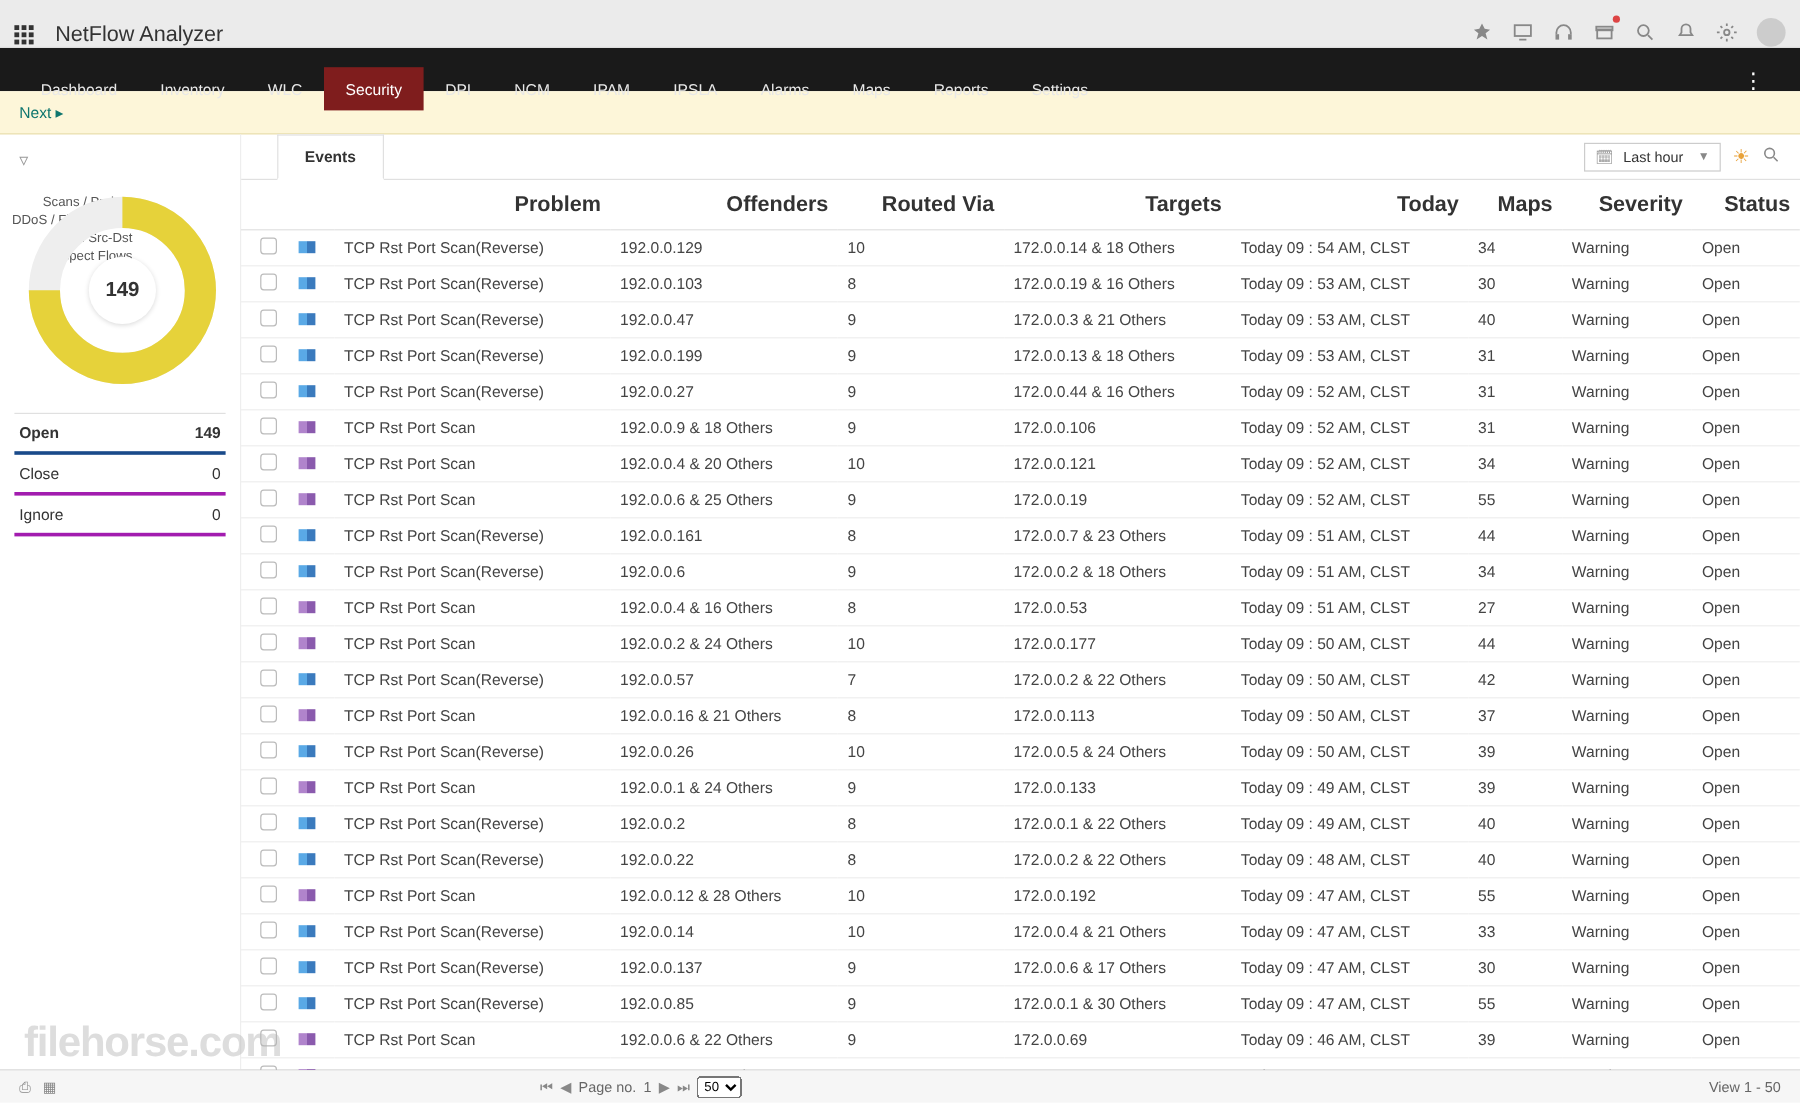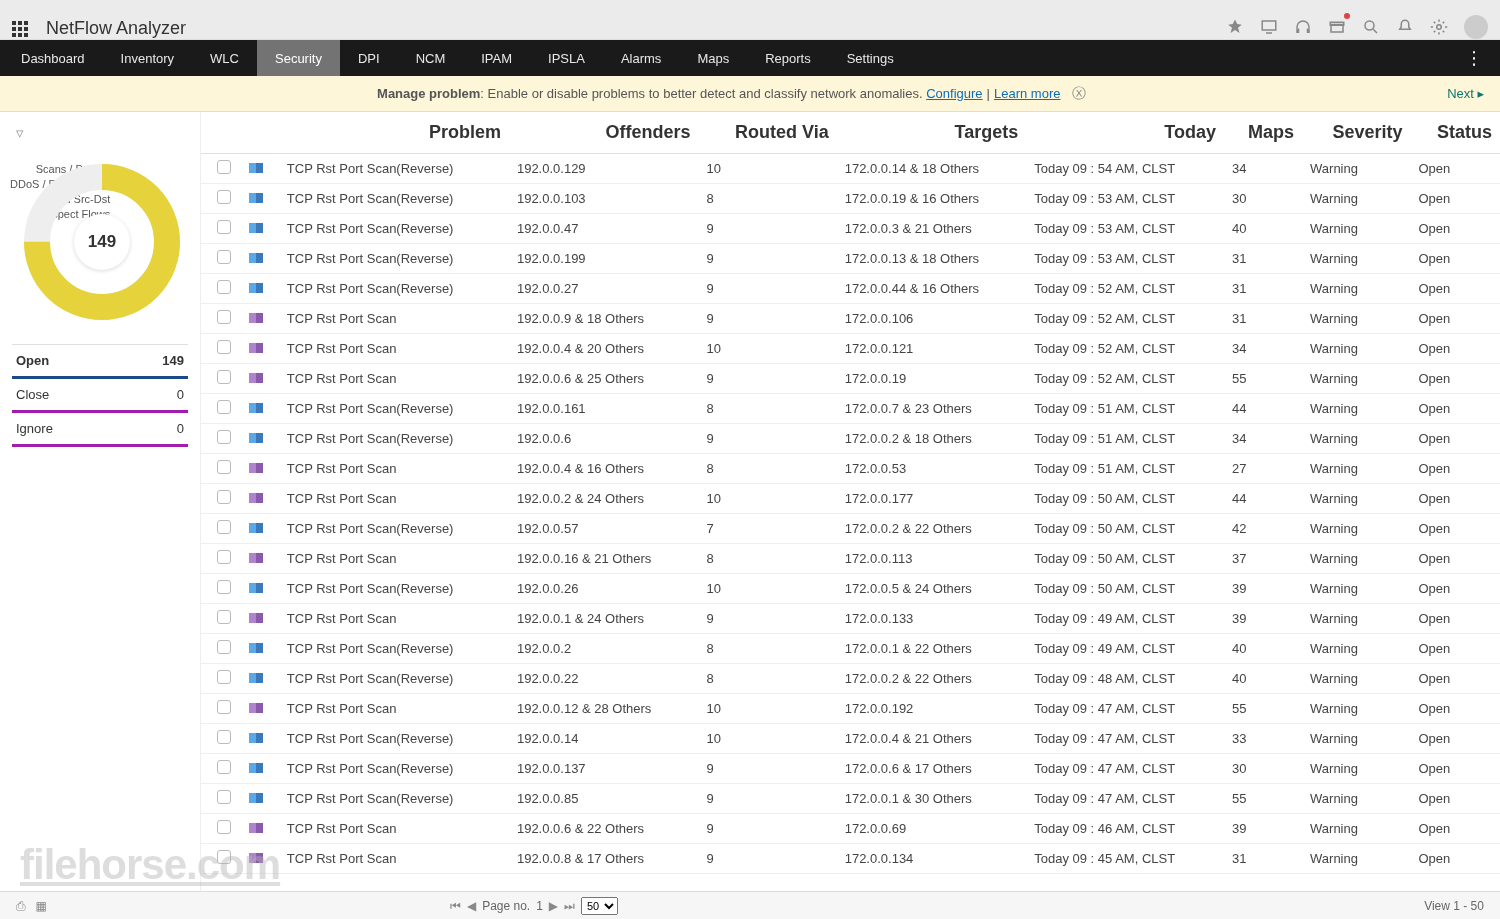--- a/index.html
+++ b/index.html
@@ -4,23 +4,23 @@
 <style>
 * { margin: 0; padding: 0; box-sizing: border-box; }
 body { font-family: -apple-system, BlinkMacSystemFont, "Segoe UI", Arial, sans-serif; font-size: 13px; color: #333; background: #fff; width: 1500px; height: 919px; overflow: hidden; position: relative; }
 .topbar { background: #ebebeb; height: 40px; display: flex; align-items: flex-end; padding: 0 12px; border-bottom: 1px solid #ddd; }
 .apps-icon { width: 18px; height: 18px; display: grid; grid-template-columns: repeat(3,4px); grid-template-rows: repeat(3,4px); gap: 2px; cursor: pointer; }
 .apps-icon span { background: #333; }
 .app-title { font-size: 18px; font-weight: 400; color: #333; margin-left: 16px; }
 .topbar-right { margin-left: auto; display: flex; align-items: center; gap: 16px; color: #777; }
 .topbar-right svg, .topbar-right .icon-ph { width: 18px; height: 18px; cursor: pointer; fill: #888; }
 .avatar { width: 24px; height: 24px; border-radius: 50%; background: #ccc; }
-.mainnav { background: #1a1a1a; height: 36px; display: flex; align-items: center; padding: 3px; }
+.mainnav { background: #1a1a1a; height: 36px; display: flex; align-items: flex-start; padding: 16px; }
 .mainnav .tab { color: #e8e8e8; padding: 0 18px; height: 36px; display: flex; align-items: center; cursor: pointer; font-size: 13px; }
-.mainnav .tab.active { background: #737373; color: #fff; }
+.mainnav .tab.active { background: #7f1d1d; color: #fff; }
 .mainnav .more { margin-left: auto; padding: 0 14px; color: #fff; cursor: pointer; font-size: 18px; }
 .banner { background: #fdf6d9; height: 36px; display: flex; align-items: center; padding: 0 16px; font-size: 13px; color: #555; border-bottom: 1px solid #e9dfb0; }
 .banner .center { margin: 0 auto; }
 .banner a { color: #0a6ebd; text-decoration: underline; cursor: pointer; }
 .banner .sep { margin: 0 4px; }
 .banner .next { color: #0f766e; font-weight: 500; cursor: pointer; }
 .banner .close { margin-left: 8px; color: #888; cursor: pointer; font-size: 14px; }
 .content { display: flex; height: calc(919px - 40px - 36px - 36px - 28px); }
 .sidebar { width: 200px; padding: 10px 12px 0 12px; }
 .filter-icon { color: #999; font-size: 15px; padding: 2px 4px; cursor: pointer; }
@@ -49,21 +49,21 @@
 .checkbox { width: 14px; height: 14px; border: 1px solid #bbb; border-radius: 3px; display: inline-block; cursor: pointer; }
 .type-icon { width: 14px; height: 10px; display: inline-block; }
 .type-icon.reverse { background: linear-gradient(90deg,#5aa9e6 50%,#3a7abd 50%); }
 .type-icon.scan { background: linear-gradient(90deg,#b084cc 50%,#8a5aad 50%); }
 .footer { position: absolute; bottom: 0; left: 0; right: 0; height: 28px; background: #f6f6f6; border-top: 1px solid #ddd; display: flex; align-items: center; padding: 0 16px; font-size: 12px; color: #666; }
 .footer .left-icons { display: flex; gap: 10px; color: #888; cursor: pointer; }
 .footer .pager { margin: 0 auto; display: flex; align-items: center; gap: 6px; }
 .footer .pager select { font-size: 11px; padding: 1px; }
 .footer .view { margin-left: auto; }
 .pg-btn { color: #888; cursor: pointer; user-select: none; }
-.watermark { position: absolute; left: 20px; bottom: 30px; font-size: 42px; font-weight: 700; color: rgba(180,180,180,0.45); font-family: Arial Rounded MT Bold, Arial, sans-serif; letter-spacing: -1px; pointer-events: none; text-decoration: underline; }
+.watermark { position: absolute; left: 20px; bottom: 30px; font-size: 35px; font-weight: 700; color: rgba(180,180,180,0.45); font-family: Arial Rounded MT Bold, Arial, sans-serif; letter-spacing: -1px; pointer-events: none; }
 </style>
 </head>
 <body>
 
 <div class="topbar">
   <div class="apps-icon">
       <span></span>
       <span></span>
       <span></span>
       <span></span>
@@ -116,24 +116,20 @@
     <div class="tab">IPAM</div>
     <div class="tab">IPSLA</div>
     <div class="tab">Alarms</div>
     <div class="tab">Maps</div>
     <div class="tab">Reports</div>
     <div class="tab">Settings</div>
     <div class="more">⋮</div>
   </div>
 
 <div class="banner">
-  <span class="center">
-    <b>Manage problem</b><span>: Enable or disable problems to better detect and classify network anomalies. </span><a>Configure</a><span class="sep">|</span><a>Learn more</a>
-    <span class="close">ⓧ</span>
-  </span>
   <span class="next"><span>Next</span> ▸</span>
 </div>
 
 <div class="content">
   <div class="sidebar">
     <div class="filter-icon">▿</div>
     <div class="donut-wrap">
       <div class="legend" id="legend">
           <div>Scans / Probes</div>
           <div>DDoS / Flash Crowd</div>
@@ -156,20 +152,35 @@
           <span>0</span>
         </div>
         <div class="row">
           <span>Ignore</span>
           <span>0</span>
         </div>
       </div>
   </div>
 
   <div class="main">
+    <div class="tab-row">
+      <div class="events-tab">Events</div>
+      <div class="toolbar-right">
+        <div class="time-select">
+          <span class="cal">🗓</span>
+          <span>Last hour</span>
+          <span class="arrow">▼</span>
+        </div>
+        <span class="orange-icon">☀</span>
+        <span class="search-small"><svg width="16" height="16" viewBox="0 0 24 24">
+              <circle cx="10" cy="10" r="6" fill="none" stroke="#888" stroke-width="2"></circle>
+              <path d="M15 15l5 5" stroke="#888" stroke-width="2"></path>
+            </svg></span>
+      </div>
+    </div>
     <div class="table-wrap">
       <table>
         <thead>
             <tr id="thead-row">
               <th></th>
               <th></th>
               <th>Problem</th>
               <th>Offenders</th>
               <th>Routed Via</th>
               <th>Targets</th>

